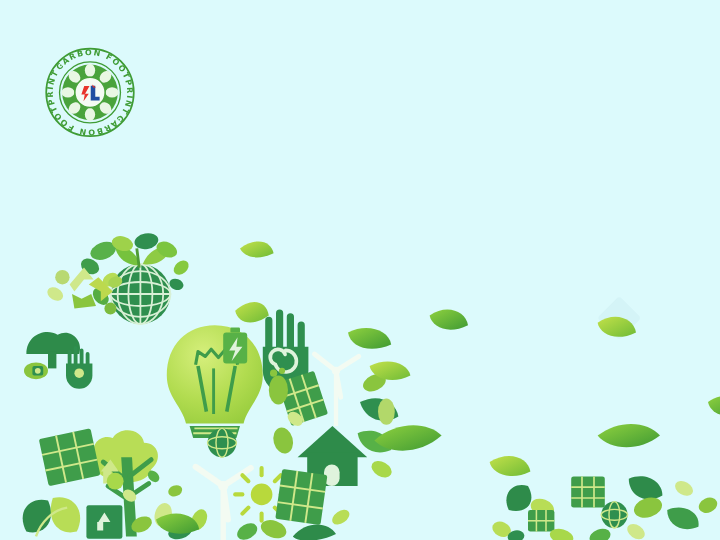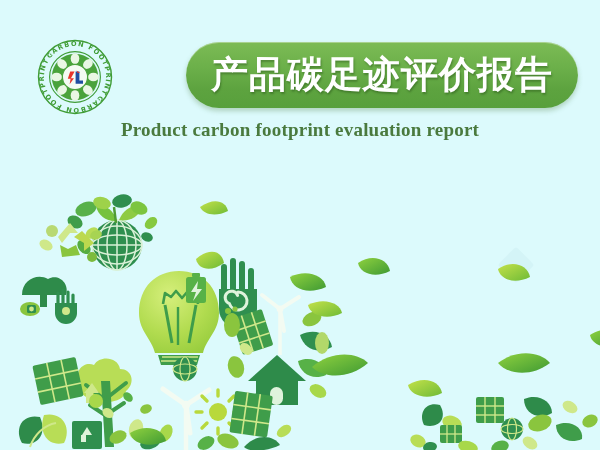--- a/index.html
+++ b/index.html
@@ -146,25 +146,21 @@
 
         <circle cx="39" cy="39" r="12.6" fill="#f4fbf3" stroke="#4aa33c" stroke-width="1.2"></circle>
         <g>
           <path d="M34.2,33.6 L38.6,33.6 L34.9,40.2 L38.0,40.2 L33.6,46.3 L34.6,40.8 L31.8,40.8 Z" fill="#e8342a"></path>
           <path d="M39.6,33.4 L43.4,33.4 L43.4,42.6 L47.0,42.6 L47.0,45.8 L39.6,45.8 Z" fill="#1f4ea1"></path>
           <path d="M40.6,32.4 L44.0,35.0 L41.6,35.0 Z" fill="#e8342a"></path>
         </g>
       </svg>
     </div>
 
-    <div class="title-banner">
-      <span class="title-text">产品碳足迹评价报告</span>
-    </div>
-
-    <div class="subtitle">Product carbon footprint evaluation report</div>
+
   </div>
 
   <div class="illustration">
     <svg viewBox="0 0 600 265" width="600" height="265" xmlns="http://www.w3.org/2000/svg">
       <defs>
         <radialGradient id="bulbG" cx="38%" cy="30%" r="78%">
           <stop offset="0%" stop-color="#d6ef7c"></stop>
           <stop offset="60%" stop-color="#b2dc50"></stop>
           <stop offset="100%" stop-color="#98cd3e"></stop>
         </radialGradient>

